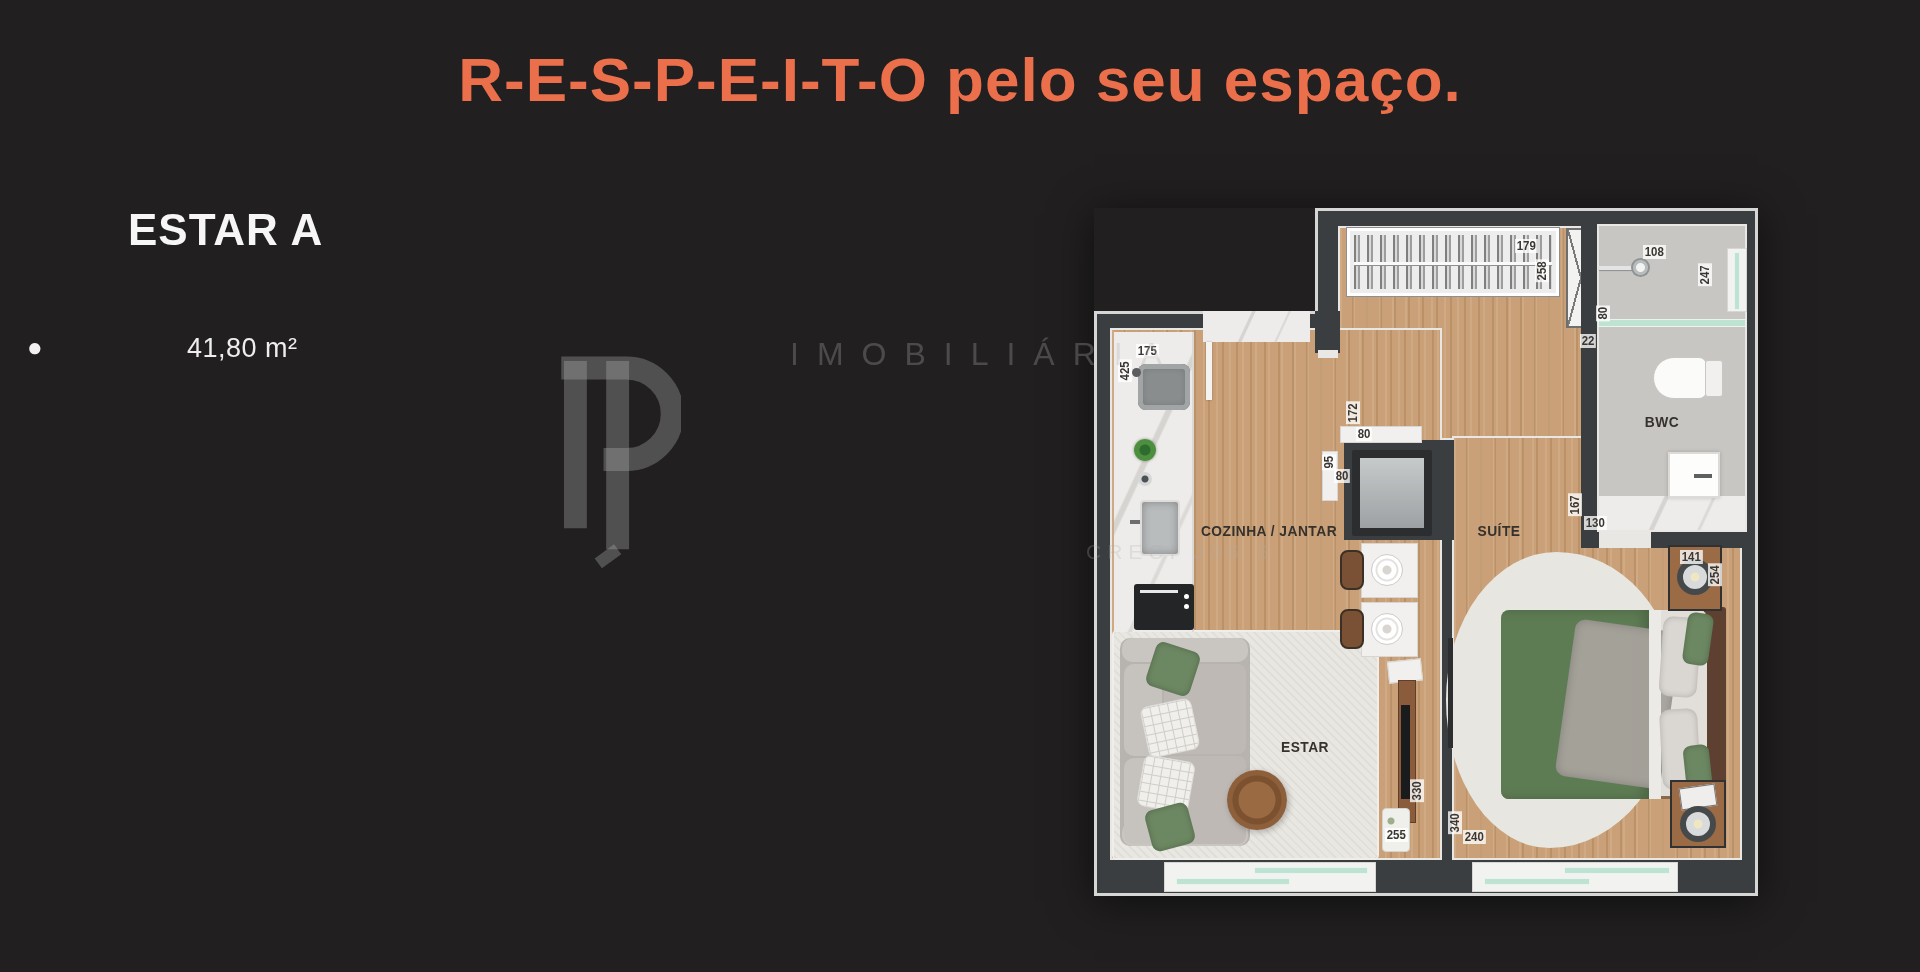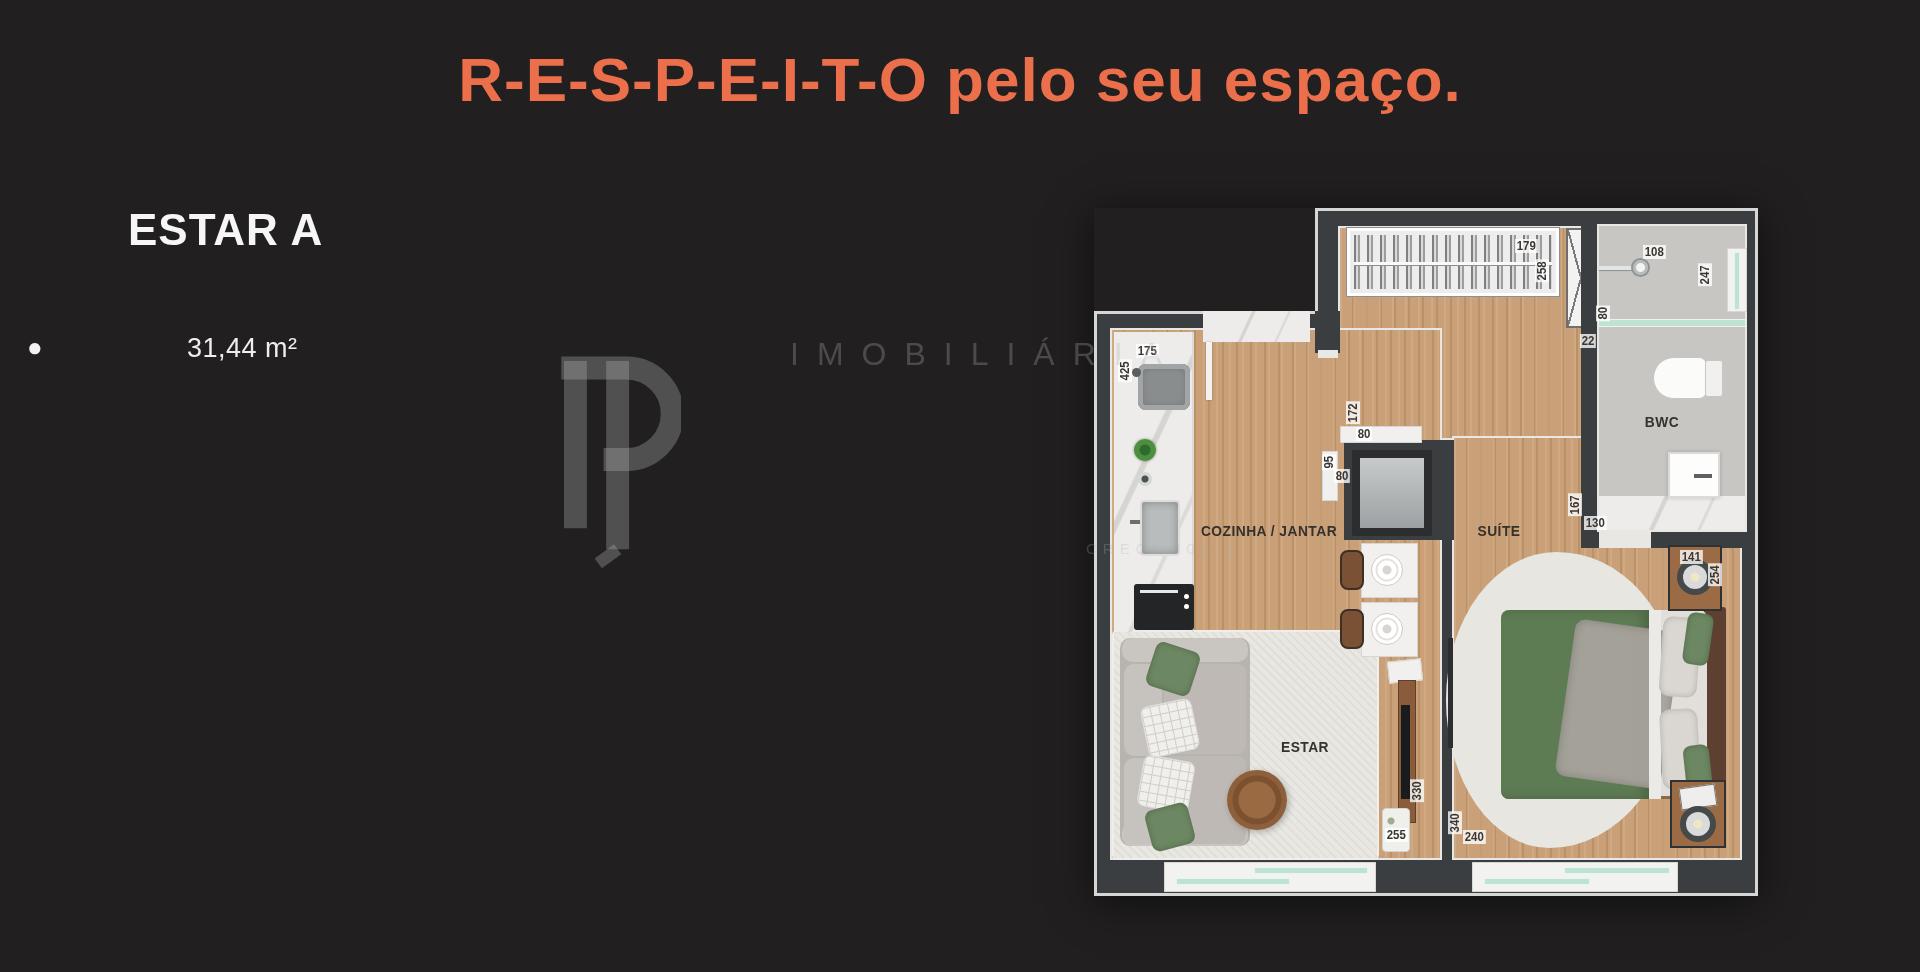--- a/index.html
+++ b/index.html
@@ -13,21 +13,21 @@
   .plan-name{left:128px;top:205px;color:#f6f6f6;font-size:44px;font-weight:800;letter-spacing:1px;}
   .bullet{left:27px;top:334px;color:#f2f2f2;font-size:26px;line-height:26px;}
   .area{left:187px;top:333px;color:#eeeeee;font-size:27px;letter-spacing:.5px;}
 
   
   .wm{z-index:30;pointer-events:none;}
   .wm-brand{left:598px;top:450px;font-size:110px;line-height:1;letter-spacing:-3px;
             color:rgba(175,175,175,.38);font-weight:400;}
   .wm-tag{left:790px;top:336px;font-size:32px;letter-spacing:18px;font-weight:300;
           color:rgba(175,175,175,.30);}
-  .wm-creci{left:1086px;top:540px;font-size:15px;letter-spacing:6px;
+  .wm-creci{left:1086px;top:540px;font-size:21px;letter-spacing:6px;
             color:rgba(175,175,175,.26);}
 
   
   #plan{left:1094px;top:208px;width:664px;height:688px;z-index:10;
         box-shadow:0 6px 40px rgba(0,0,0,.55);}
   #plan .fp{position:absolute;box-sizing:border-box;}
   .outline{left:0;top:0;width:664px;height:688px;background:#d6d6d4;
      clip-path:polygon(221px 0,664px 0,664px 688px,0 688px,0 103px,221px 103px);}
   .walls{left:0;top:0;width:664px;height:688px;background:#3b3e40;
      clip-path:polygon(224px 3px,661px 3px,661px 685px,3px 685px,3px 106px,224px 106px);}
@@ -65,21 +65,21 @@
      linear-gradient(#cfcdc8 1px,transparent 1px),linear-gradient(90deg,#cfcdc8 1px,transparent 1px);
      background-size:9px 9px;border:1px solid #dddbd6;border-radius:8px;}
   .gpillow{background:#6c8862;border-radius:8px;box-shadow:inset 0 0 6px rgba(0,0,0,.25);}
 </style>
 </head>
 <body>
 
 <div class="abs title">R-E-S-P-E-I-T-O pelo seu espaço.</div>
 <div class="abs plan-name">ESTAR A</div>
 <span class="abs bullet">●</span>
-<div class="abs area">31,44 m²</div>
+<div class="abs area">41,80 m²</div>
 
 <div class="abs wm" style="left:0;top:0;width:1920px;height:972px;">
   <svg class="abs" style="left:549px;top:340px;" width="132" height="232" viewBox="0 0 150 260">
     <g fill="none" stroke="rgba(175,175,175,.34)">
       <path d="M14 30 H88 A52 52 0 0 1 88 134 H62" stroke-width="26"></path>
       <path d="M30 22 V212" stroke-width="26"></path>
       <path d="M78 22 V236" stroke-width="26"></path>
       <path d="M78 236 L56 252" stroke-width="14"></path>
     </g>
   </svg>

